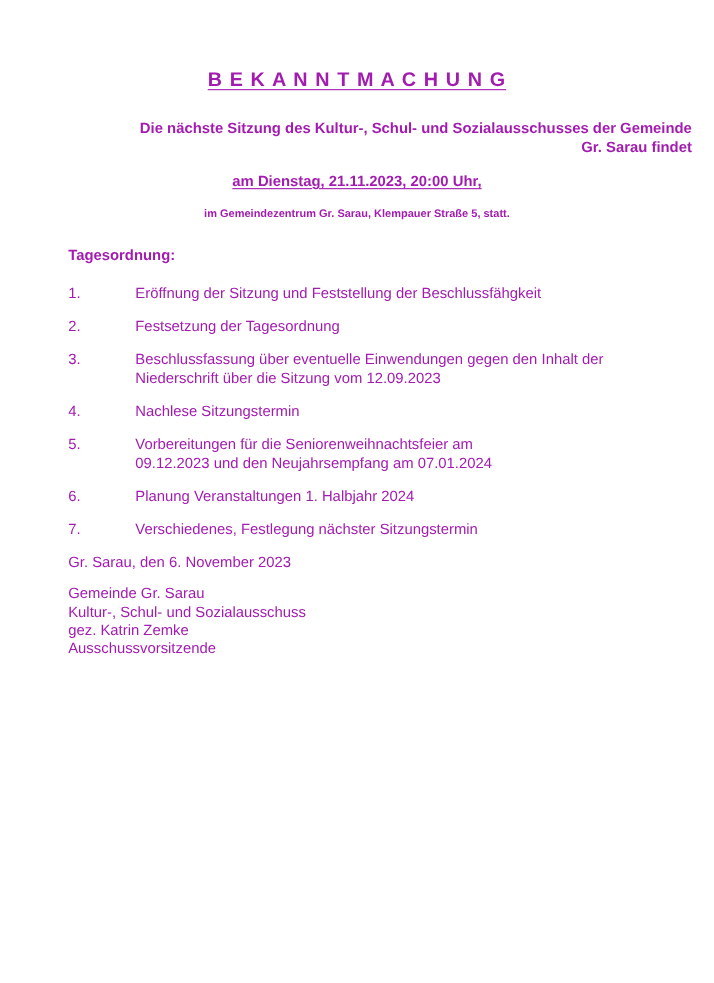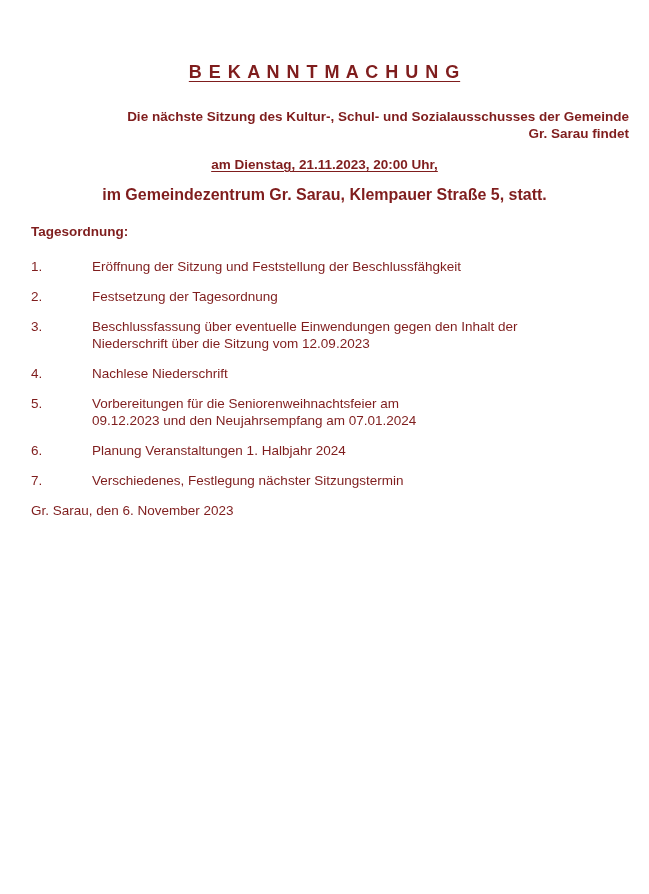--- a/index.html
+++ b/index.html
@@ -5,21 +5,21 @@
   html, body {
     margin: 0;
     padding: 0;
     background: #ffffff;
   }
   .page {
     position: relative;
     width: 649px;
     height: 894px;
     background: #ffffff;
-    color: #7f1d1d;
+    color: #a21caf;
     font-family: "Liberation Sans", sans-serif;
     box-sizing: border-box;
     padding-top: 62px;
     overflow: hidden;
   }
   .doc-title {
     text-align: center;
     font-weight: bold;
     font-size: 18px;
     line-height: 21px;
@@ -43,26 +43,26 @@
     line-height: 17px;
     margin: 14px 20px 0 20px;
   }
   .when span {
     text-decoration: underline;
     text-underline-offset: 2px;
   }
   .where {
     text-align: center;
     font-weight: bold;
-    font-size: 16px;
+    font-size: 10px;
     line-height: 17px;
     margin: 13px 20px 0 20px;
   }
   .body-block {
-    padding: 0 31px;
+    padding: 0 62px;
   }
   .agenda-heading {
     font-weight: bold;
     font-size: 13.5px;
     line-height: 17px;
     margin-top: 20px;
   }
   .agenda-list {
     margin-top: 18px;
   }
@@ -122,21 +122,21 @@
       </div>
 
       <div class="agenda-item">
         <span class="num">3.</span>
         <span class="txt">Beschlussfassung über eventuelle Einwendungen gegen den Inhalt der
 Niederschrift über die Sitzung vom 12.09.2023</span>
       </div>
 
       <div class="agenda-item">
         <span class="num">4.</span>
-        <span class="txt">Nachlese Niederschrift</span>
+        <span class="txt">Nachlese Sitzungstermin</span>
       </div>
 
       <div class="agenda-item">
         <span class="num">5.</span>
         <span class="txt">Vorbereitungen für die Seniorenweihnachtsfeier am
 09.12.2023 und den Neujahrsempfang am 07.01.2024</span>
       </div>
 
       <div class="agenda-item">
         <span class="num">6.</span>
@@ -145,16 +145,20 @@
 
       <div class="agenda-item">
         <span class="num">7.</span>
         <span class="txt">Verschiedenes, Festlegung nächster Sitzungstermin</span>
       </div>
 
     </div>
 
     <div class="place-date">Gr. Sarau, den 6. November 2023</div>
 
+    <div class="signature">Gemeinde Gr. Sarau
+Kultur-, Schul- und Sozialausschuss
+gez. Katrin Zemke
+Ausschussvorsitzende</div>
 
   </div>
 
 </div>
 
 </body></html>

